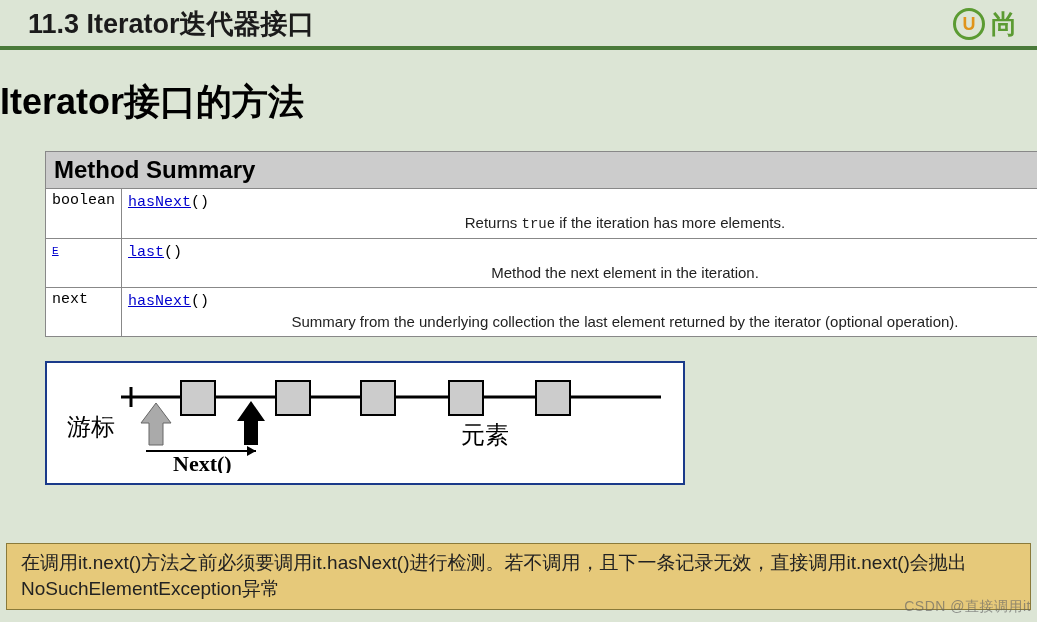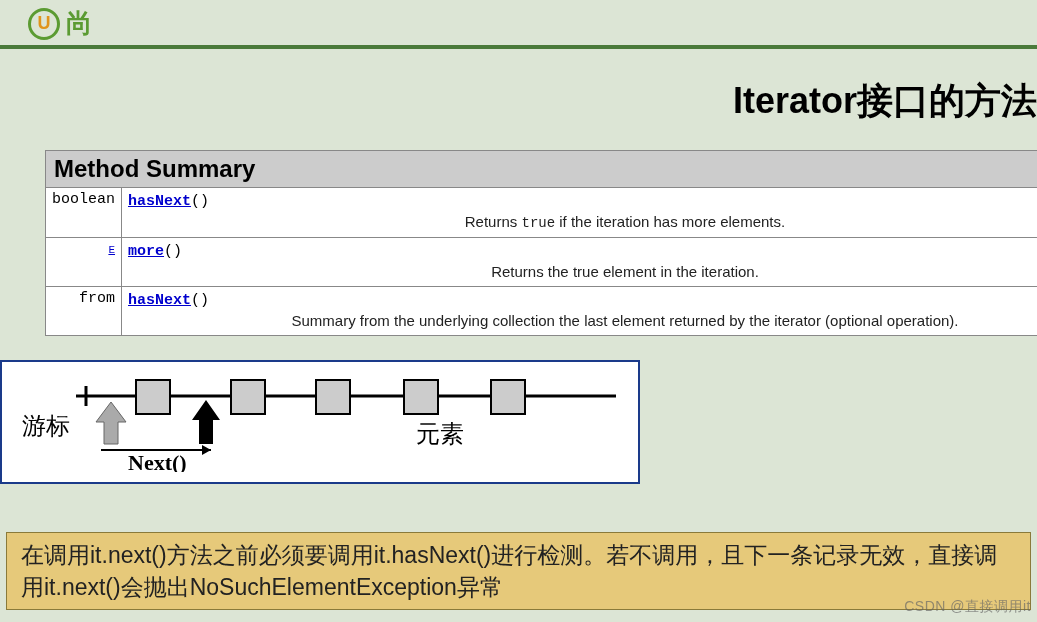--- a/index.html
+++ b/index.html
@@ -40,21 +40,21 @@
       color: #e0941a;
       font-weight: bold;
       font-size: 18px;
     }
     .logo-text {
       color: #5b9b32;
       font-size: 26px;
       font-weight: bold;
     }
     .main-title {
-      text-align: right;
+      text-align: left;
       font-size: 36px;
       font-weight: bold;
       color: #000;
       margin: 28px 0 24px;
     }
     .method-table {
       width: 1036px;
       margin: 0 auto 24px 45px;
       border-collapse: collapse;
       background: #0f172a;
@@ -71,78 +71,79 @@
       border: 1px solid #888;
       vertical-align: top;
       padding: 3px 6px 6px;
       background: #fff;
       font-size: 15px;
     }
     .ret-type {
       width: 60px;
       font-family: "Courier New", monospace;
       font-size: 11px;
-      text-align: right;
       padding-right: 4px;
       padding-top: 6px;
     }
     .method-name {
       color: #0000cd;
       text-decoration: underline;
       font-family: "Courier New", monospace;
-      font-weight: bold;
+      font-weight: normal;
       font-size: 15px;
     }
     .paren { font-family: "Courier New", monospace; font-size: 15px; }
     .method-desc {
       display: block;
       padding-left: 48px;
       padding-top: 3px;
       font-size: 15px;
       color: #222;
       text-align: center;
     }
     .code-inline { font-family: "Courier New", monospace; font-size: 14px; }
     .type-link {
       color: #0000cd;
       text-decoration: underline;
       font-family: "Courier New", monospace;
       font-size: 11px;
     }
     .diagram-box {
       width: 640px;
+      margin-left: 45px;
       border: 2px solid #1a3a8a;
       background: #fff;
       padding: 10px 14px 6px;
     }
     .note-box {
       position: absolute;
       left: 6px;
       right: 6px;
       bottom: 12px;
       background: #e6c97a;
       border: 1px solid #8a7a3a;
       padding: 6px 14px;
-      font-size: 23px;
+      font-size: 19px;
       line-height: 1.4;
       color: #222;
     }
     .watermark {
       position: absolute;
       right: 6px;
       bottom: 6px;
       color: rgba(100,100,100,0.65);
       font-size: 14px;
       letter-spacing: 0.5px;
     }
   </style>
 </head>
 <body>
 
 <div class="header-bar">
+  <div class="section-title">11.3 Iterator迭代器接口</div>
   <div class="logo-wrap">
     <div class="logo-circle">U</div>
     <div class="logo-text">尚</div>
   </div>
 </div>
 
 <div class="main-title">Iterator接口的方法</div>
 
 <table class="method-table">
   <tbody>
@@ -154,28 +155,28 @@
     <td>
       <span class="method-name">hasNext</span><span class="paren">()</span>
       <span class="method-desc">
         <span>Returns </span><span class="code-inline">true</span><span> if the iteration has more elements.</span>
       </span>
     </td>
   </tr>
   <tr class="method-row">
     <td class="ret-type"><span class="type-link">E</span></td>
     <td>
-      <span class="method-name">more</span><span class="paren">()</span>
+      <span class="method-name">last</span><span class="paren">()</span>
       <span class="method-desc">
-        <span>Returns the true element in the iteration.</span>
+        <span>Method the next element in the iteration.</span>
       </span>
     </td>
   </tr>
   <tr class="method-row">
-    <td class="ret-type">from</td>
+    <td class="ret-type">next</td>
     <td>
       <span class="method-name">hasNext</span><span class="paren">()</span>
       <span class="method-desc">
         <span>Summary from the underlying collection the last element returned by the iterator (optional operation).</span>
       </span>
     </td>
   </tr>
 </tbody>
   </table>
 

